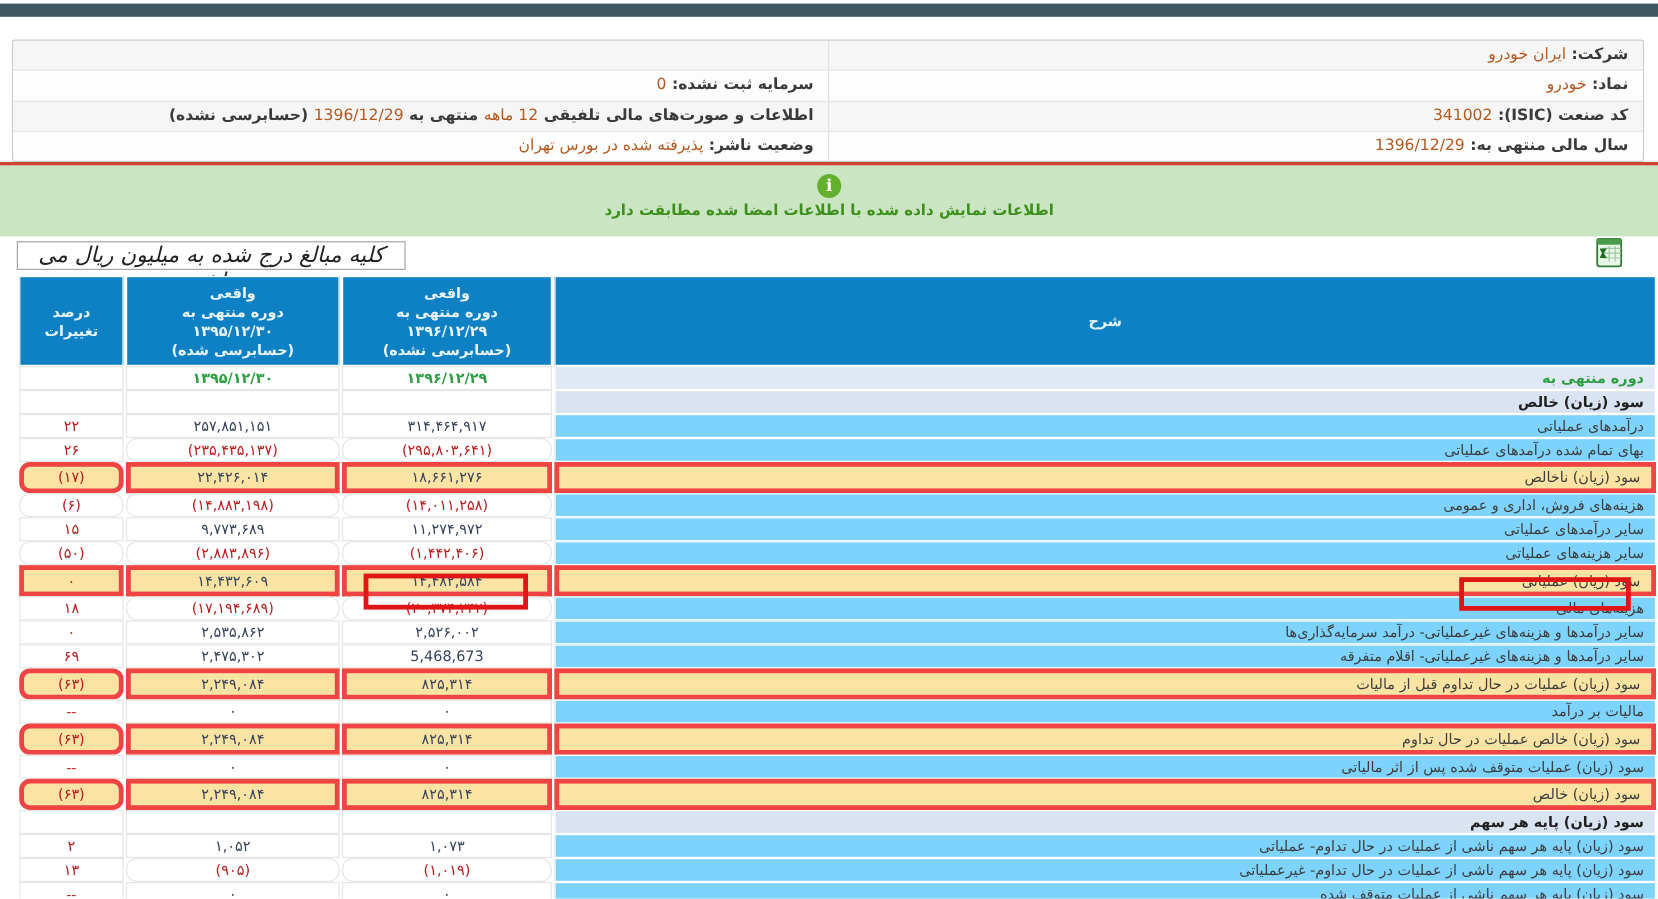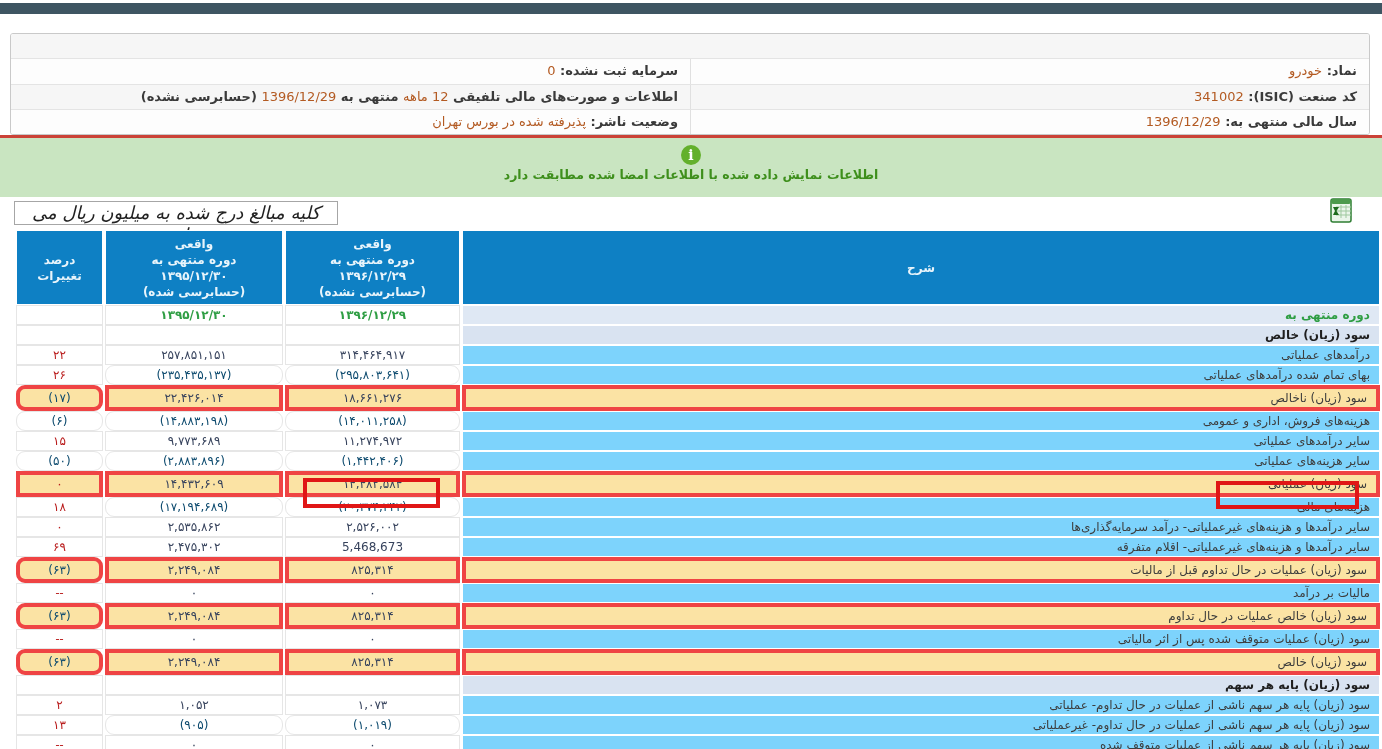--- a/index.html
+++ b/index.html
@@ -41,33 +41,34 @@
   th{background:#0e80c4;color:#e8f4fb;font-size:12px;font-weight:bold;height:73px;
      border:1px solid #fff;vertical-align:middle;text-align:center;padding:0;}
   th div{line-height:16px;}
   td{height:18px;padding:0;font-size:12px;vertical-align:middle;overflow:hidden;white-space:nowrap;}
   td.desc{background:#7dd3fc;border:1px solid #fff;text-align:right;padding-left:4px;padding-right:9px;color:#3d3d3d;}
   td.val{background:#fff;border:1px solid #e6e6e6;text-align:center;direction:ltr;color:#36425c;}
   tr.sec td.desc{font-weight:bold;color:#1f1f1f;background:#d9e3f1;}
   tr.date td.desc{color:#2f9e44;font-weight:bold;background:#dfe8f4;}
   tr.date td.val{color:#2f9e44;font-weight:bold;}
   tr.orange td{background:#fbe3a4;border:4px solid #ef4444;}
-  td.neg{color:#0c4a6e;border-radius:9px;}
+  td.neg{color:#b91c1c;border-radius:9px;}
   td.grn{color:#b91c1c;font-family:Liberation Serif, serif;}
   
   .anno{position:absolute;border:4px solid #e01616;box-sizing:border-box;pointer-events:none;}
 </style>
 </head>
 <body>
 
 <div id="page">
   <div id="topbar"></div>
 
   <div id="infobox">
       <div class="irow">
+        <div class="icell rgt"><span class="lb">شرکت: </span><span class="vl">ایران خودرو</span></div>
       </div>
       <div class="irow">
         <div class="icell rgt"><span class="lb">نماد: </span><span class="vl">خودرو</span></div>
         <div class="icell lft"><span class="lb">سرمایه ثبت نشده: </span><span class="vl">0</span></div>
       </div>
       <div class="irow">
         <div class="icell rgt"><span class="lb">کد صنعت (ISIC): </span><span class="vl">341002</span></div>
         <div class="icell lft"><span class="lb">اطلاعات و صورت‌های مالی تلفیقی </span><span class="vl">12 ماهه</span><span class="lb"> منتهی به </span><span class="vl">1396/12/29</span><span class="lb"> (حسابرسی نشده)</span></div>
       </div>
       <div class="irow">

